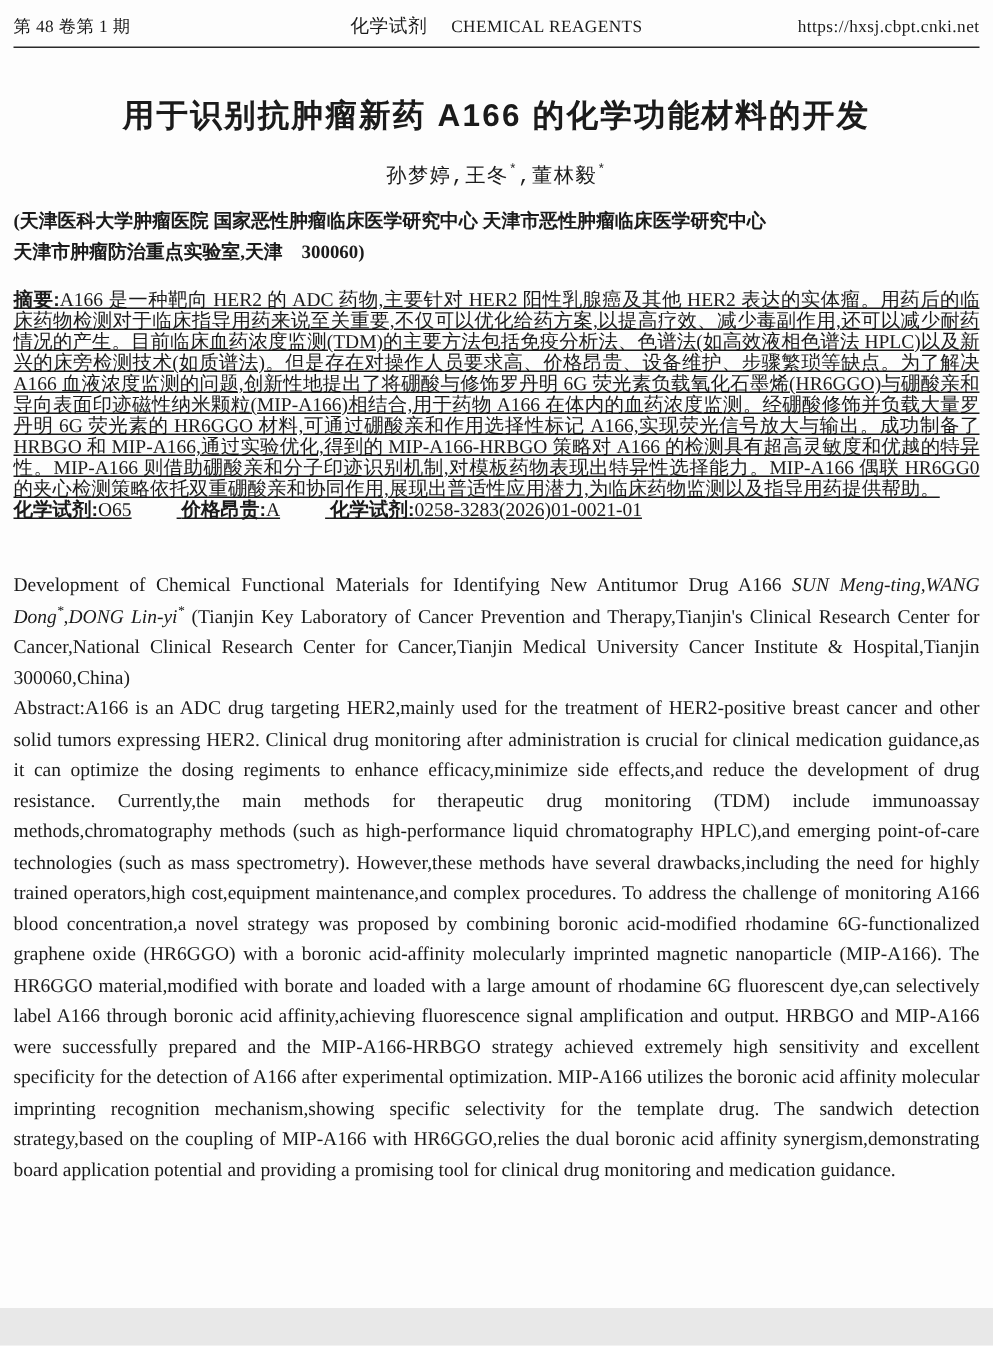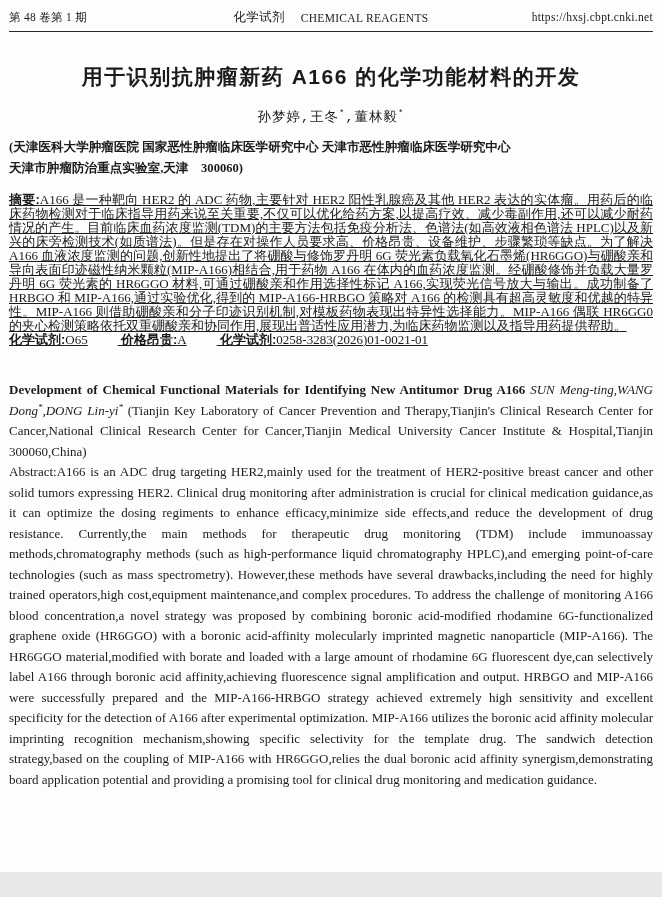--- a/index.html
+++ b/index.html
@@ -62,21 +62,21 @@
   }
   .meta-line span.group{margin-right:30px;}
   .meta-line span.group:last-child{margin-right:0;}
   
   .en-block{
     margin-top:33px;
     font-size:13px;
     line-height:20.5px;
     text-align:justify;
   }
-  .en-title{font-weight:bold;}
+  .en-title{font-weight:normal;}
   .en-authors{font-style:italic;}
   .en-par{margin:0;}
   .lab-en{font-weight:normal;}
 </style>
 </head>
 <body>
 
 <div class="page">
 
   <div class="runhead">

